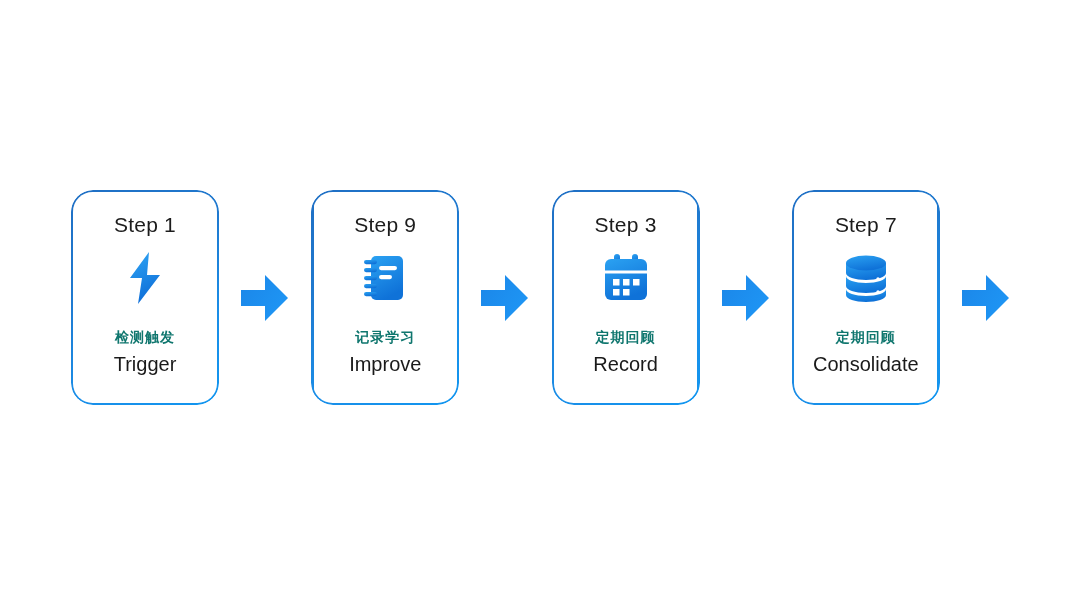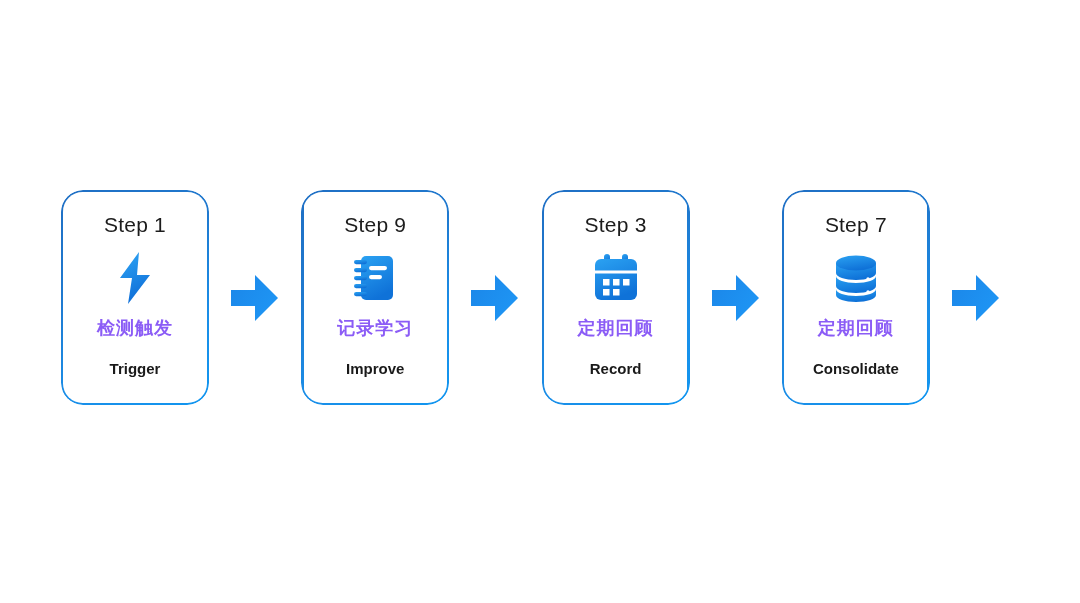--- a/index.html
+++ b/index.html
@@ -16,21 +16,21 @@
 
   #canvas {
     position: relative;
     width: 1080px;
     height: 603px;
     background: #ffffff;
   }
 
   .flow-row {
     position: absolute;
-    left: 61px;
+    left: 71px;
     top: 190px;
     width: 940px;
     height: 215px;
     display: flex;
     flex-direction: row;
     align-items: stretch;
     justify-content: space-between;
   }
 
   .step-card {
@@ -78,35 +78,35 @@
     width: 56px;
     height: 56px;
     display: flex;
     align-items: center;
     justify-content: center;
   }
   .step-icon svg { display: block; }
 
   .step-title {
     position: relative;
-    margin-top: 8px;
-    font-size: 18px;
+    margin-top: 17px;
+    font-size: 14px;
     line-height: 28px;
     font-weight: 700;
-    color: #8b5cf6;
+    color: #0f766e;
     letter-spacing: 1px;
     white-space: nowrap;
   }
 
   .step-subtitle {
     position: relative;
-    margin-top: 14px;
-    font-size: 15px;
+    margin-top: 1px;
+    font-size: 20px;
     line-height: 25px;
-    font-weight: 700;
+    font-weight: 400;
     color: #1a1a1a;
     letter-spacing: 0px;
     white-space: nowrap;
   }
 
   .arrow {
     position: relative;
     flex: 0 0 50px;
     width: 50px;
     height: 215px;

